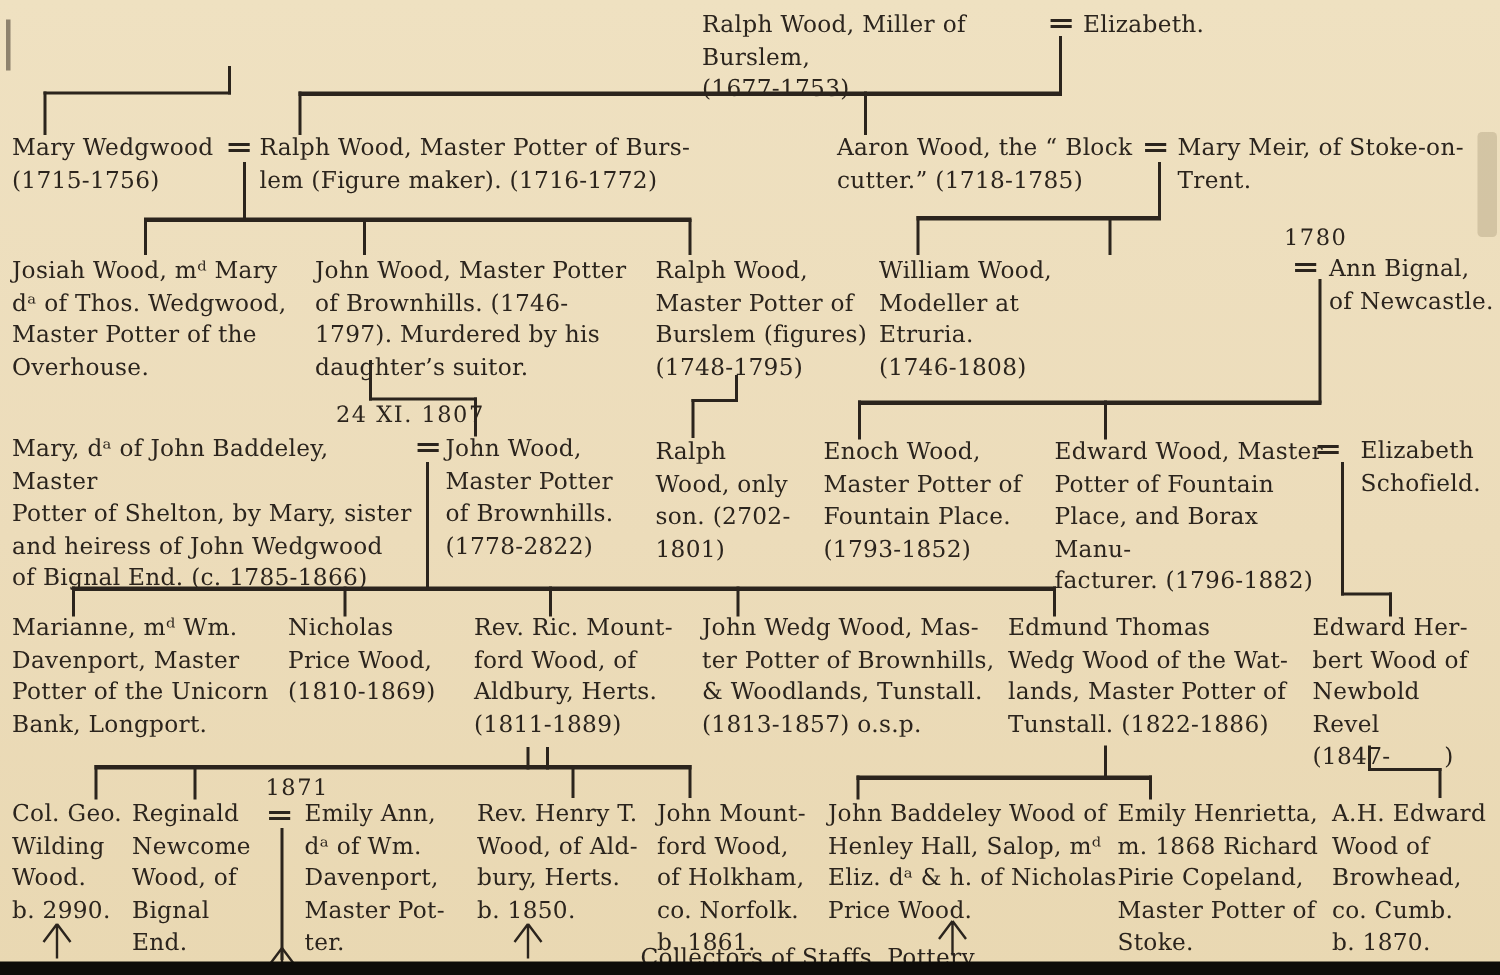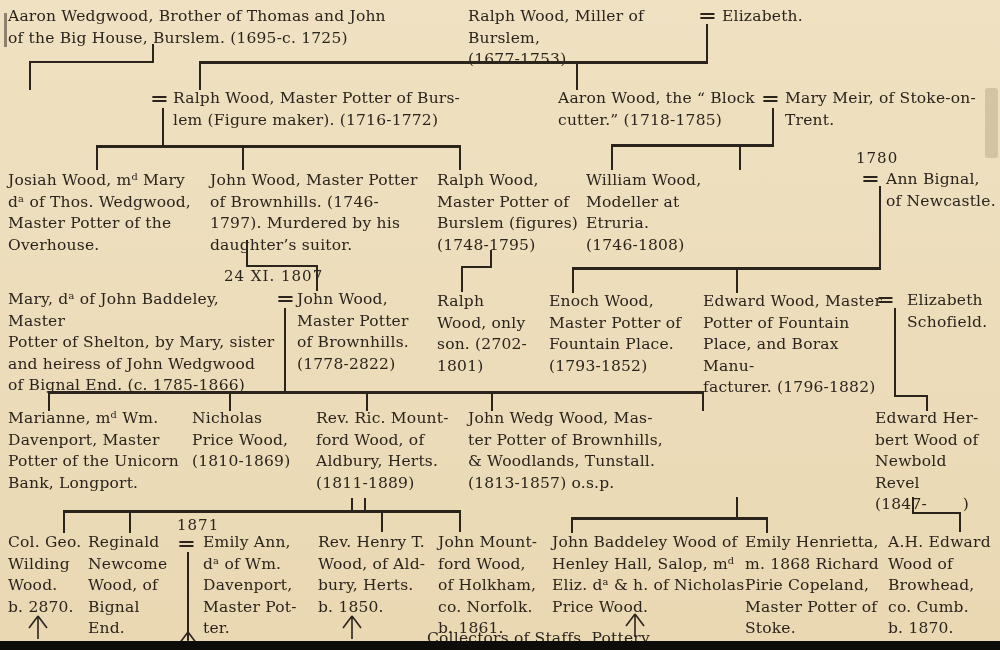--- a/index.html
+++ b/index.html
@@ -22,27 +22,27 @@
   .sym svg{display:block;}
   #bottom-bar{position:absolute;left:0;top:641px;width:1000px;height:9px;background:#0e0c09;}
   .edge-mark{position:absolute;left:4px;top:13px;width:3px;height:34px;background:rgba(62,52,40,.55);}
   .right-smudge{position:absolute;left:985px;top:88px;width:13px;height:70px;background:rgba(120,100,70,.22);border-radius:3px;}
 </style>
 </head>
 <body>
 
 <div id="page">
 
-  <div class="tb" style="left:8px;top:6px;width:410px">Aaron Wedgwood, Brother of Thomas and John
-of the Big House, Burslem. (1695-c. 1725)</div>
   <div class="tb" style="left:468px;top:6px;width:240px">Ralph Wood, Miller of Burslem,
 (1677-1753)</div>
   <div class="eq" style="left:698px;top:5px">=</div>
   <div class="tb" style="left:722px;top:6px;width:110px">Elizabeth.</div>
 
+  <div class="tb" style="left:8px;top:88px;width:145px">Mary Wedgwood
+(1715-1756)</div>
   <div class="eq" style="left:150px;top:88px">=</div>
   <div class="tb" style="left:173px;top:88px;width:300px">Ralph Wood, Master Potter of Burs-
 lem (Figure maker). (1716-1772)</div>
   <div class="tb" style="left:558px;top:88px;width:210px">Aaron Wood, the “ Block
 cutter.” (1718-1785)</div>
   <div class="eq" style="left:761px;top:88px">=</div>
   <div class="tb" style="left:8px;top:170px;width:195px">Josiah Wood, mᵈ Mary
 dᵃ of Thos. Wedgwood,
 Master Potter of the
 Overhouse.</div>
@@ -100,29 +100,33 @@
 Price Wood,
 (1810-1869)</div>
   <div class="tb" style="left:316px;top:408px;width:140px">Rev. Ric. Mount-
 ford Wood, of
 Aldbury, Herts.
 (1811-1889)</div>
   <div class="tb" style="left:468px;top:408px;width:195px">John Wedg Wood, Mas-
 ter Potter of Brownhills,
 &amp; Woodlands, Tunstall.
 (1813-1857) o.s.p.</div>
+  <div class="tb" style="left:672px;top:408px;width:190px">Edmund Thomas
+Wedg Wood of the Wat-
+lands, Master Potter of
+Tunstall. (1822-1886)</div>
   <div class="tb" style="left:875px;top:408px;width:120px">Edward Her-
 bert Wood of
 Newbold Revel
 (1847-&nbsp;&nbsp;&nbsp;&nbsp;&nbsp;&nbsp;&nbsp;)</div>
 
   <div class="tb" style="left:8px;top:532px;width:78px">Col. Geo.
 Wilding
 Wood.
-b. 2870.</div>
+b. 2990.</div>
   <div class="tb" style="left:88px;top:532px;width:92px">Reginald
 Newcome
 Wood, of
 Bignal End.
 b. 1841.</div>
   <div class="date" style="left:177px;top:516px">1871</div>
   <div class="eq" style="left:177px;top:533px">=</div>
   <div class="tb" style="left:203px;top:532px;width:105px">Emily Ann,
 dᵃ of Wm.
 Davenport,

